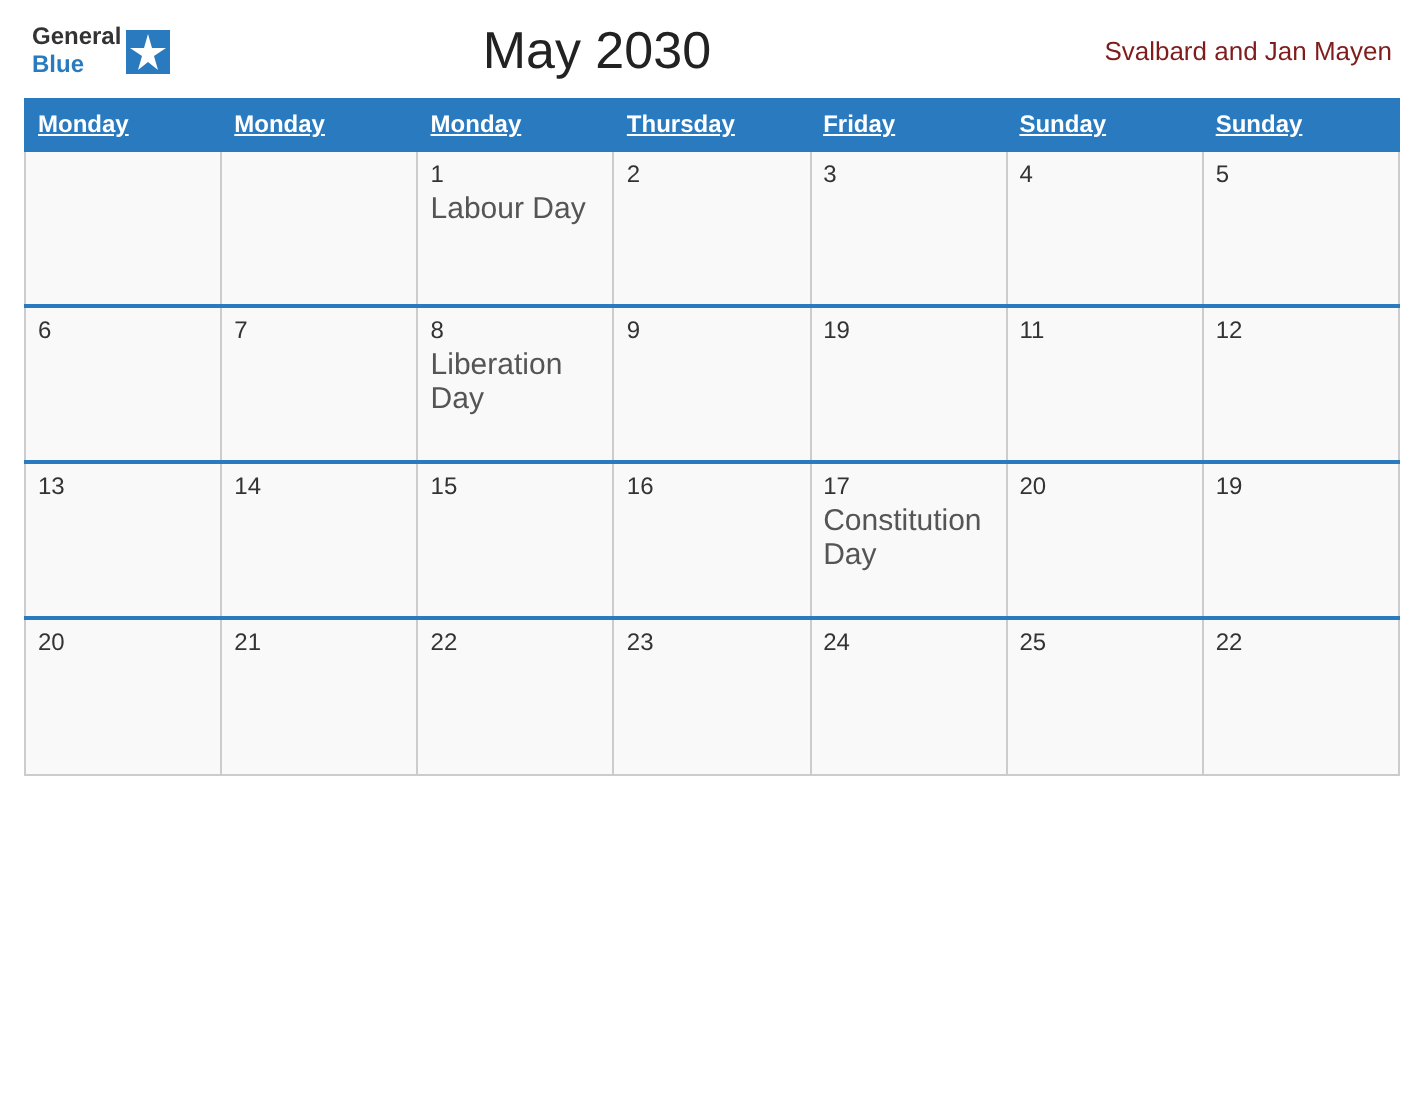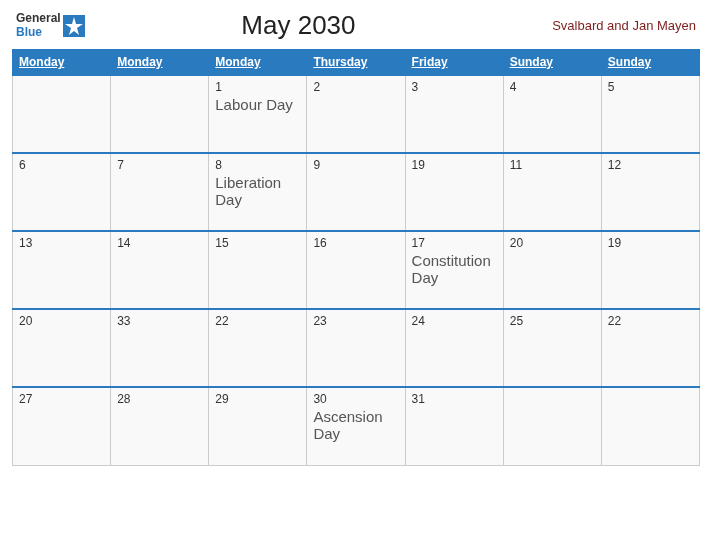--- a/index.html
+++ b/index.html
@@ -192,53 +192,33 @@
           </td>
           <td>
             <span class="day-number">19</span>
           </td>
         </tr>
         <tr>
           <td>
             <span class="day-number">20</span>
           </td>
           <td>
-            <span class="day-number">33</span>
+            <span class="day-number">21</span>
           </td>
           <td>
             <span class="day-number">22</span>
           </td>
           <td>
             <span class="day-number">23</span>
           </td>
           <td>
             <span class="day-number">24</span>
           </td>
           <td>
             <span class="day-number">25</span>
           </td>
           <td>
             <span class="day-number">22</span>
           </td>
-        </tr>
-        <tr>
-          <td>
-            <span class="day-number">27</span>
-          </td>
-          <td>
-            <span class="day-number">28</span>
-          </td>
-          <td>
-            <span class="day-number">29</span>
-          </td>
-          <td>
-            <span class="day-number">30</span>
-            <span class="holiday-name">Ascension Day</span>
-          </td>
-          <td>
-            <span class="day-number">31</span>
-          </td>
-          <td class="empty"></td>
-          <td class="empty"></td>
         </tr>
       </tbody>
   </table>
 </div>
 
 </body></html>

